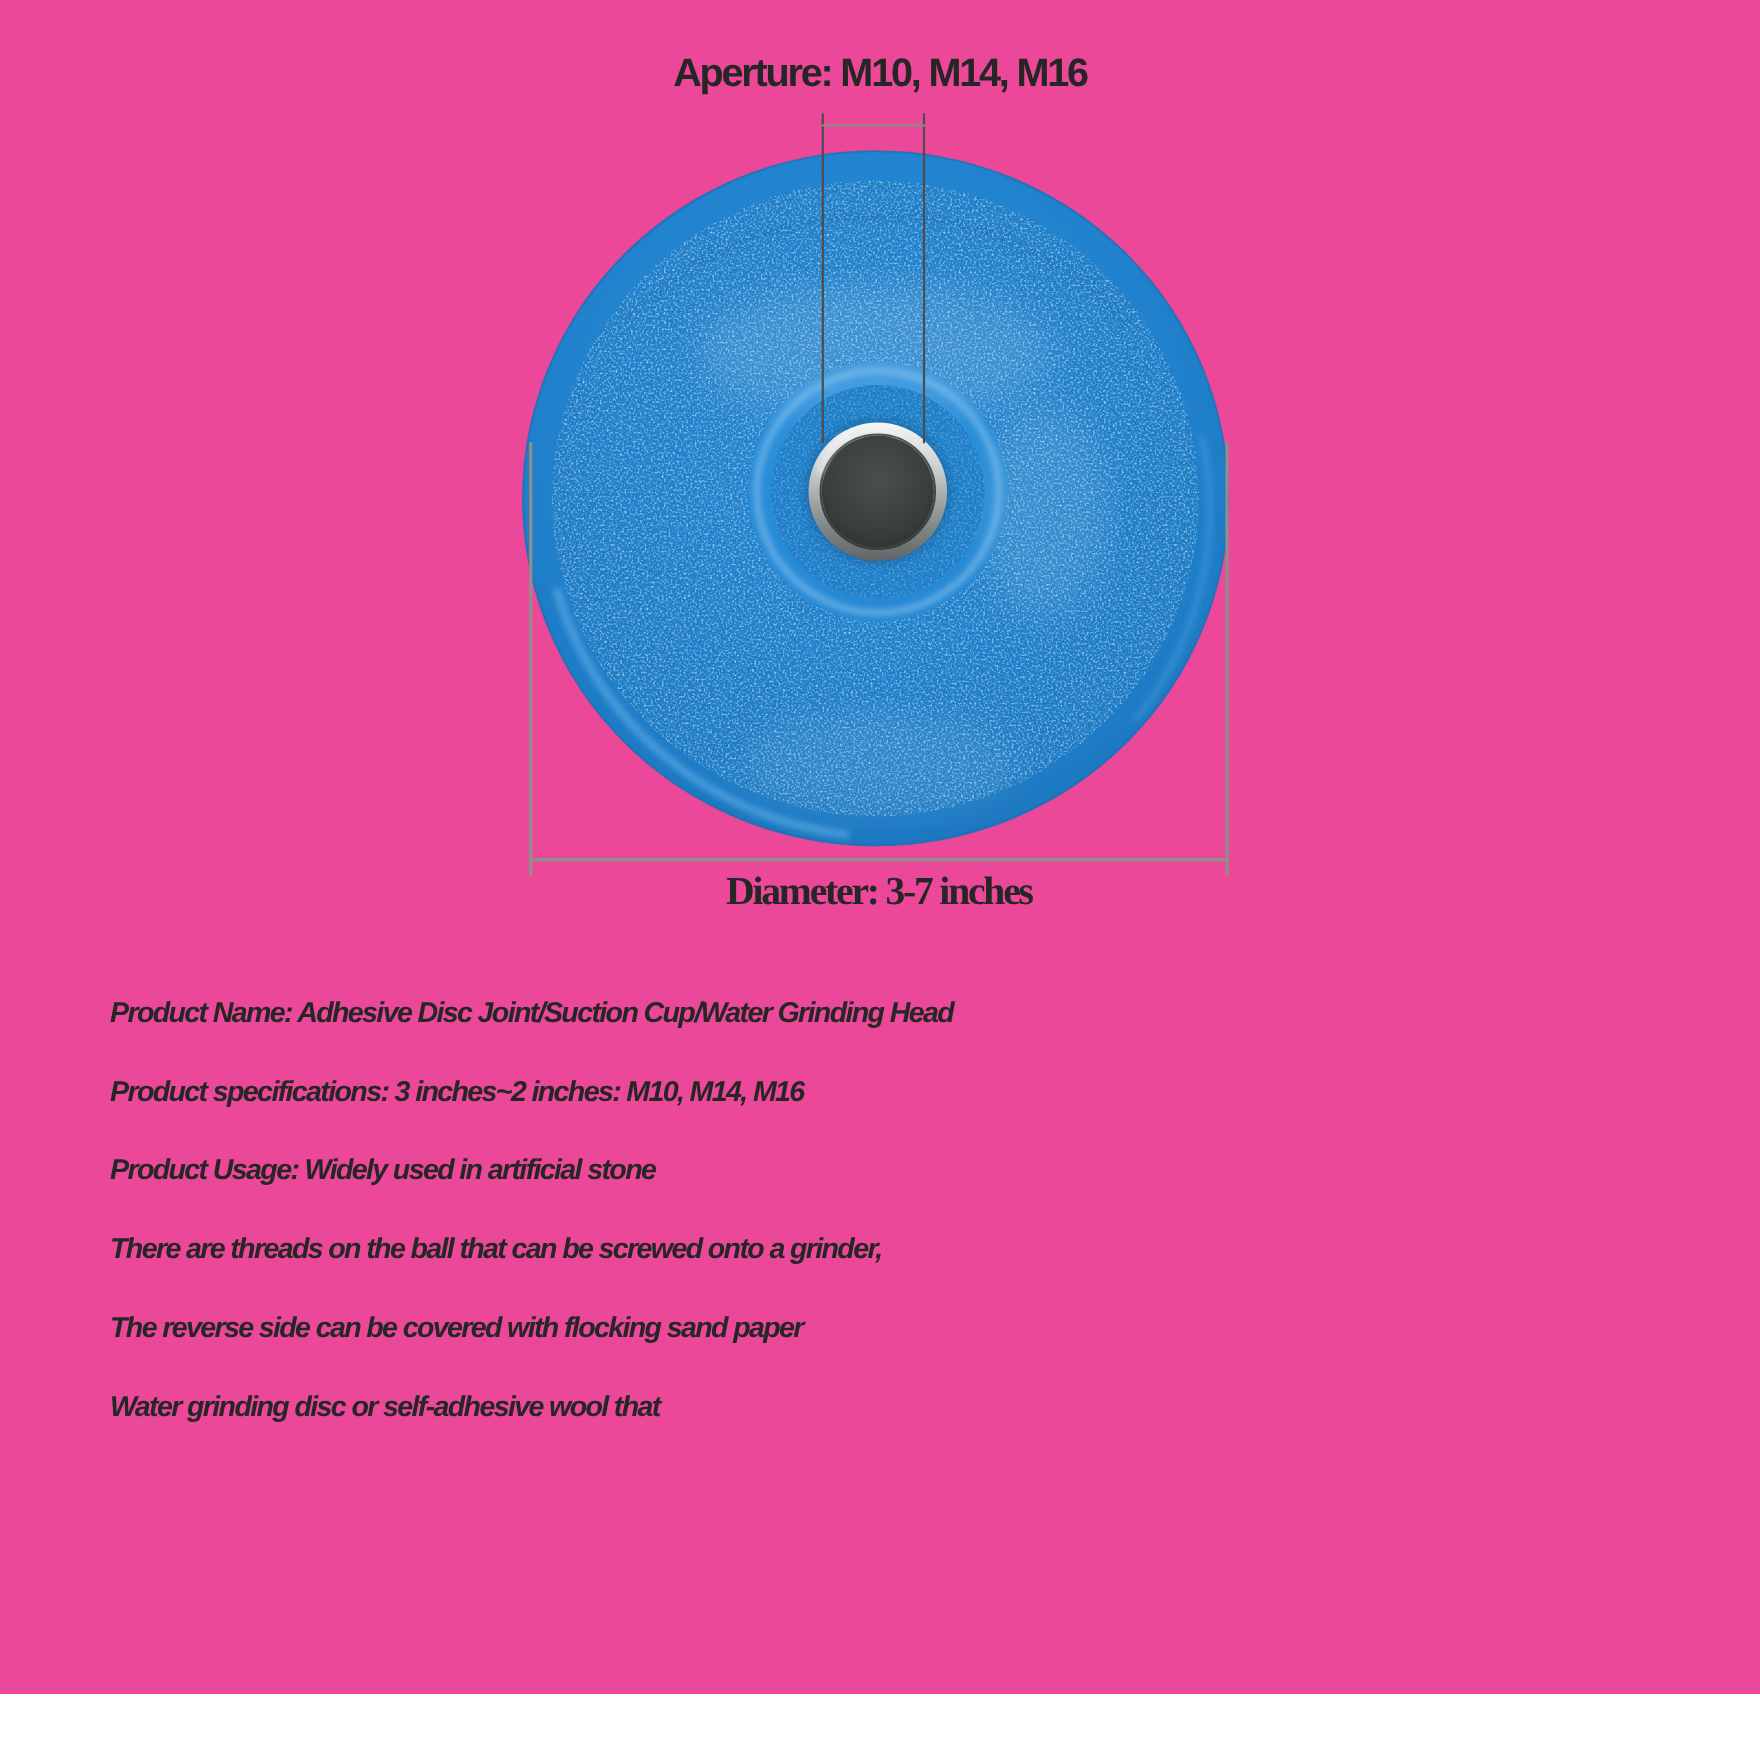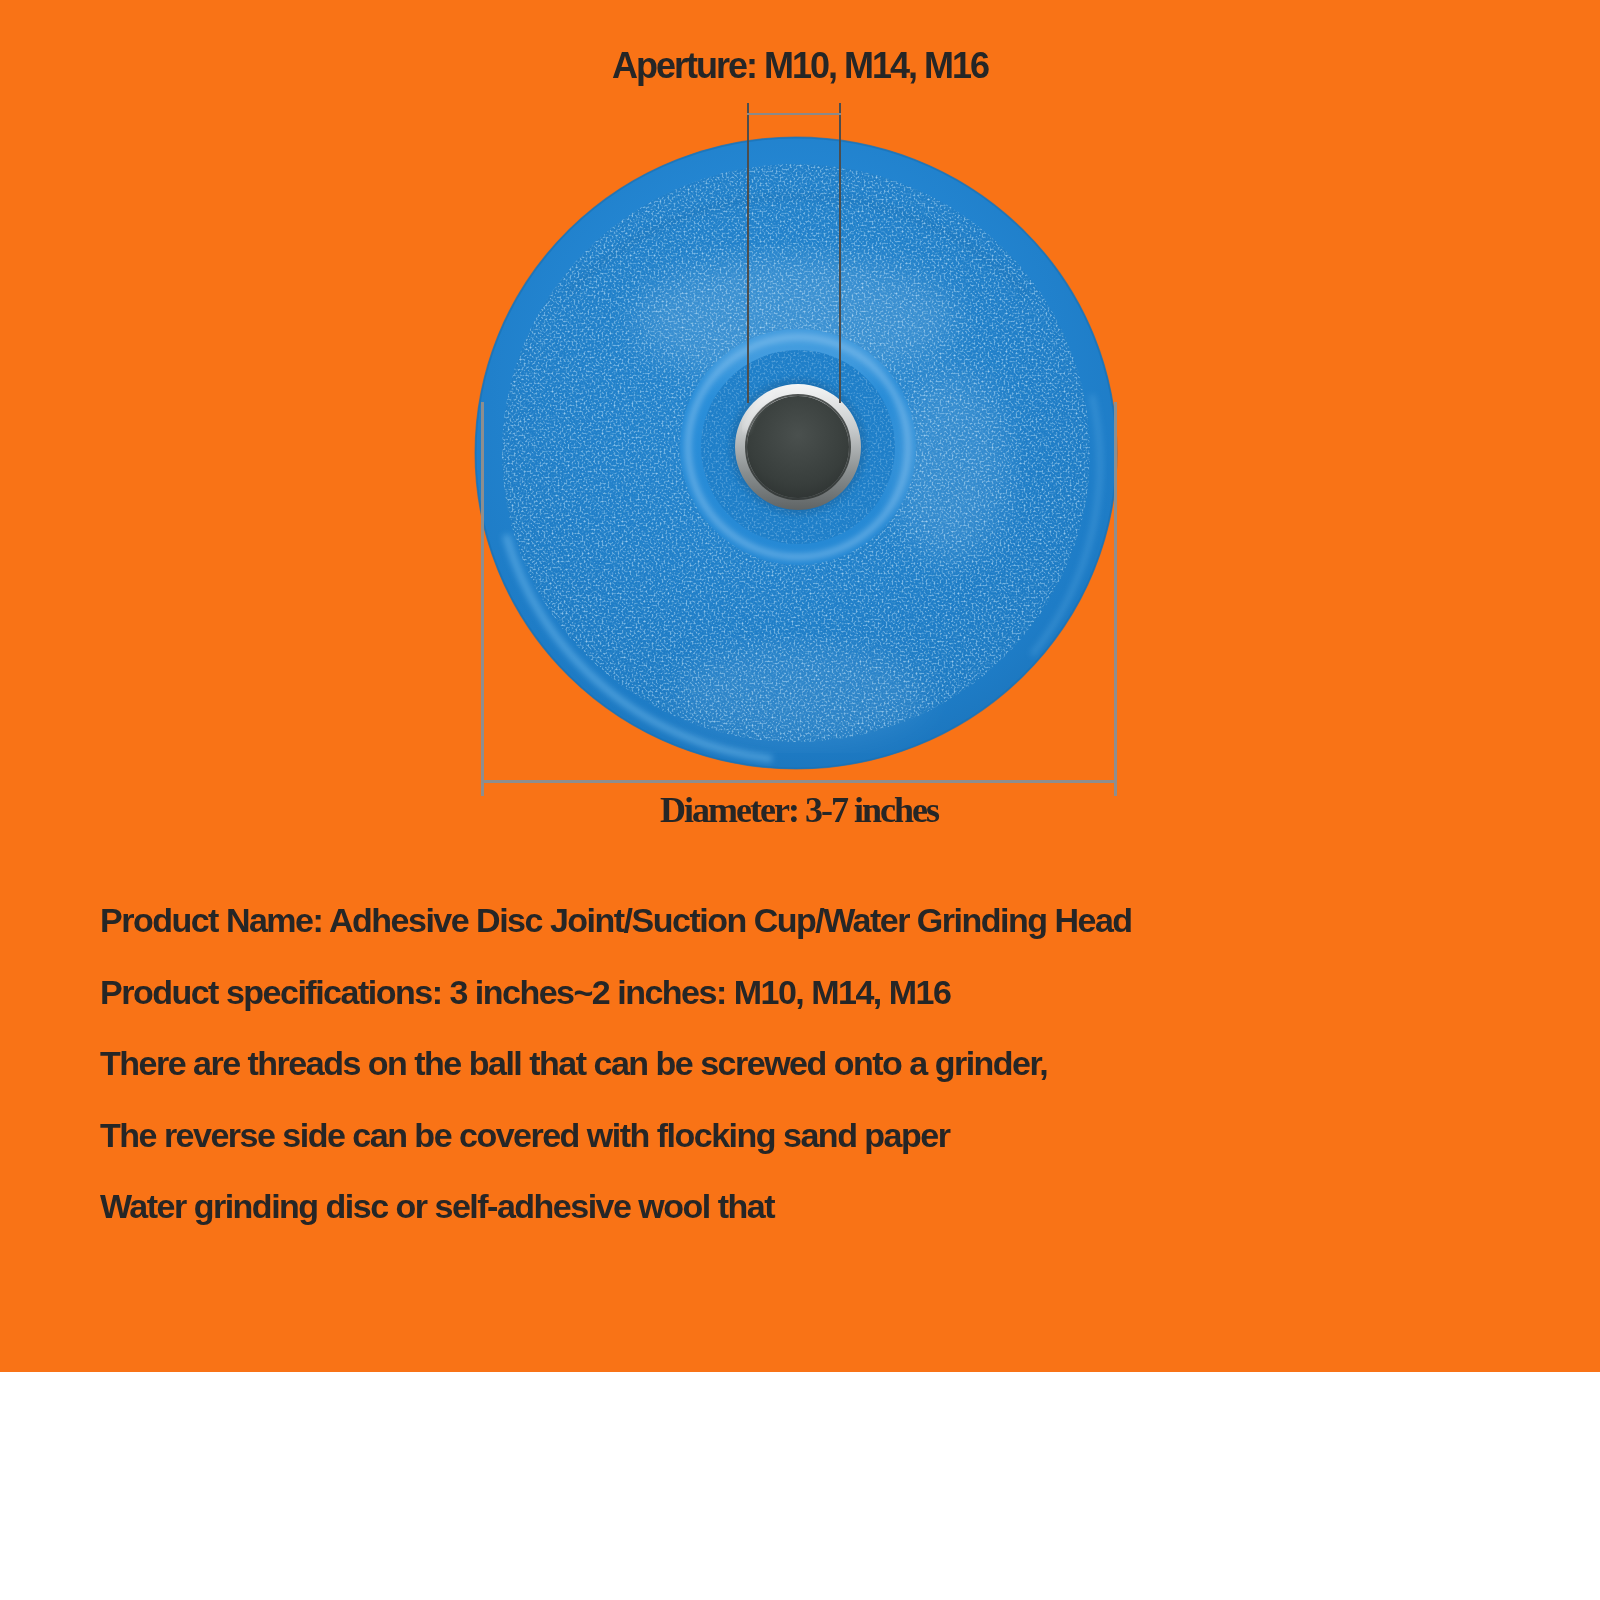--- a/index.html
+++ b/index.html
@@ -2,21 +2,21 @@
 <html><head>
 <meta charset="utf-8">
 <style>
   html,body{margin:0;padding:0;}
   body{
     width:1600px;height:1600px;
     background:#ffffff;
     font-family:"Liberation Sans", sans-serif;
     overflow:hidden;
   }
-  .canvas{position:relative;width:1600px;height:1372px;background:#f97316;}
+  .canvas{position:relative;width:1600px;height:1540px;background:#ec4899;}
 
   
   .dim-label{
     position:absolute;
     font-weight:700;
     font-size:36px;
     line-height:44px;
     letter-spacing:-2px;
     color:#262626;
     white-space:nowrap;
@@ -44,24 +44,25 @@
   #description{
     position:absolute;
     left:100px;
     top:885px;
     width:1480px;
   }
   .desc-line{
     height:71.5px;
     line-height:71.5px;
     font-weight:700;
-    font-size:34px;
+    font-size:26px;
     letter-spacing:-1.5px;
     color:#262626;
     white-space:nowrap;
+    font-style:italic;
   }
 </style>
 </head>
 <body>
 
 <div class="canvas">
 
   <svg id="disc-svg" viewBox="0 0 648 636" xmlns="http://www.w3.org/2000/svg">
     <defs>
       <radialGradient id="gFace" cx="48%" cy="40%" r="64%">
@@ -150,18 +151,19 @@
   <div id="ap-h" class="hline"></div>
 
   <div id="dm-v-left" class="vline dm-v"></div>
   <div id="dm-v-right" class="vline dm-v"></div>
   <div id="dm-h" class="hline"></div>
   <div id="diameter-label" class="dim-label">Diameter: 3-7 inches</div>
 
   <div id="description">
     <div class="desc-line">Product Name: Adhesive Disc Joint/Suction Cup/Water Grinding Head</div>
     <div class="desc-line">Product specifications: 3 inches~2 inches: M10, M14, M16</div>
+    <div class="desc-line">Product Usage: Widely used in artificial stone</div>
     <div class="desc-line">There are threads on the ball that can be screwed onto a grinder,</div>
     <div class="desc-line">The reverse side can be covered with flocking sand paper</div>
     <div class="desc-line">Water grinding disc or self-adhesive wool that</div>
   </div>
 
 </div>
 
 </body></html>

